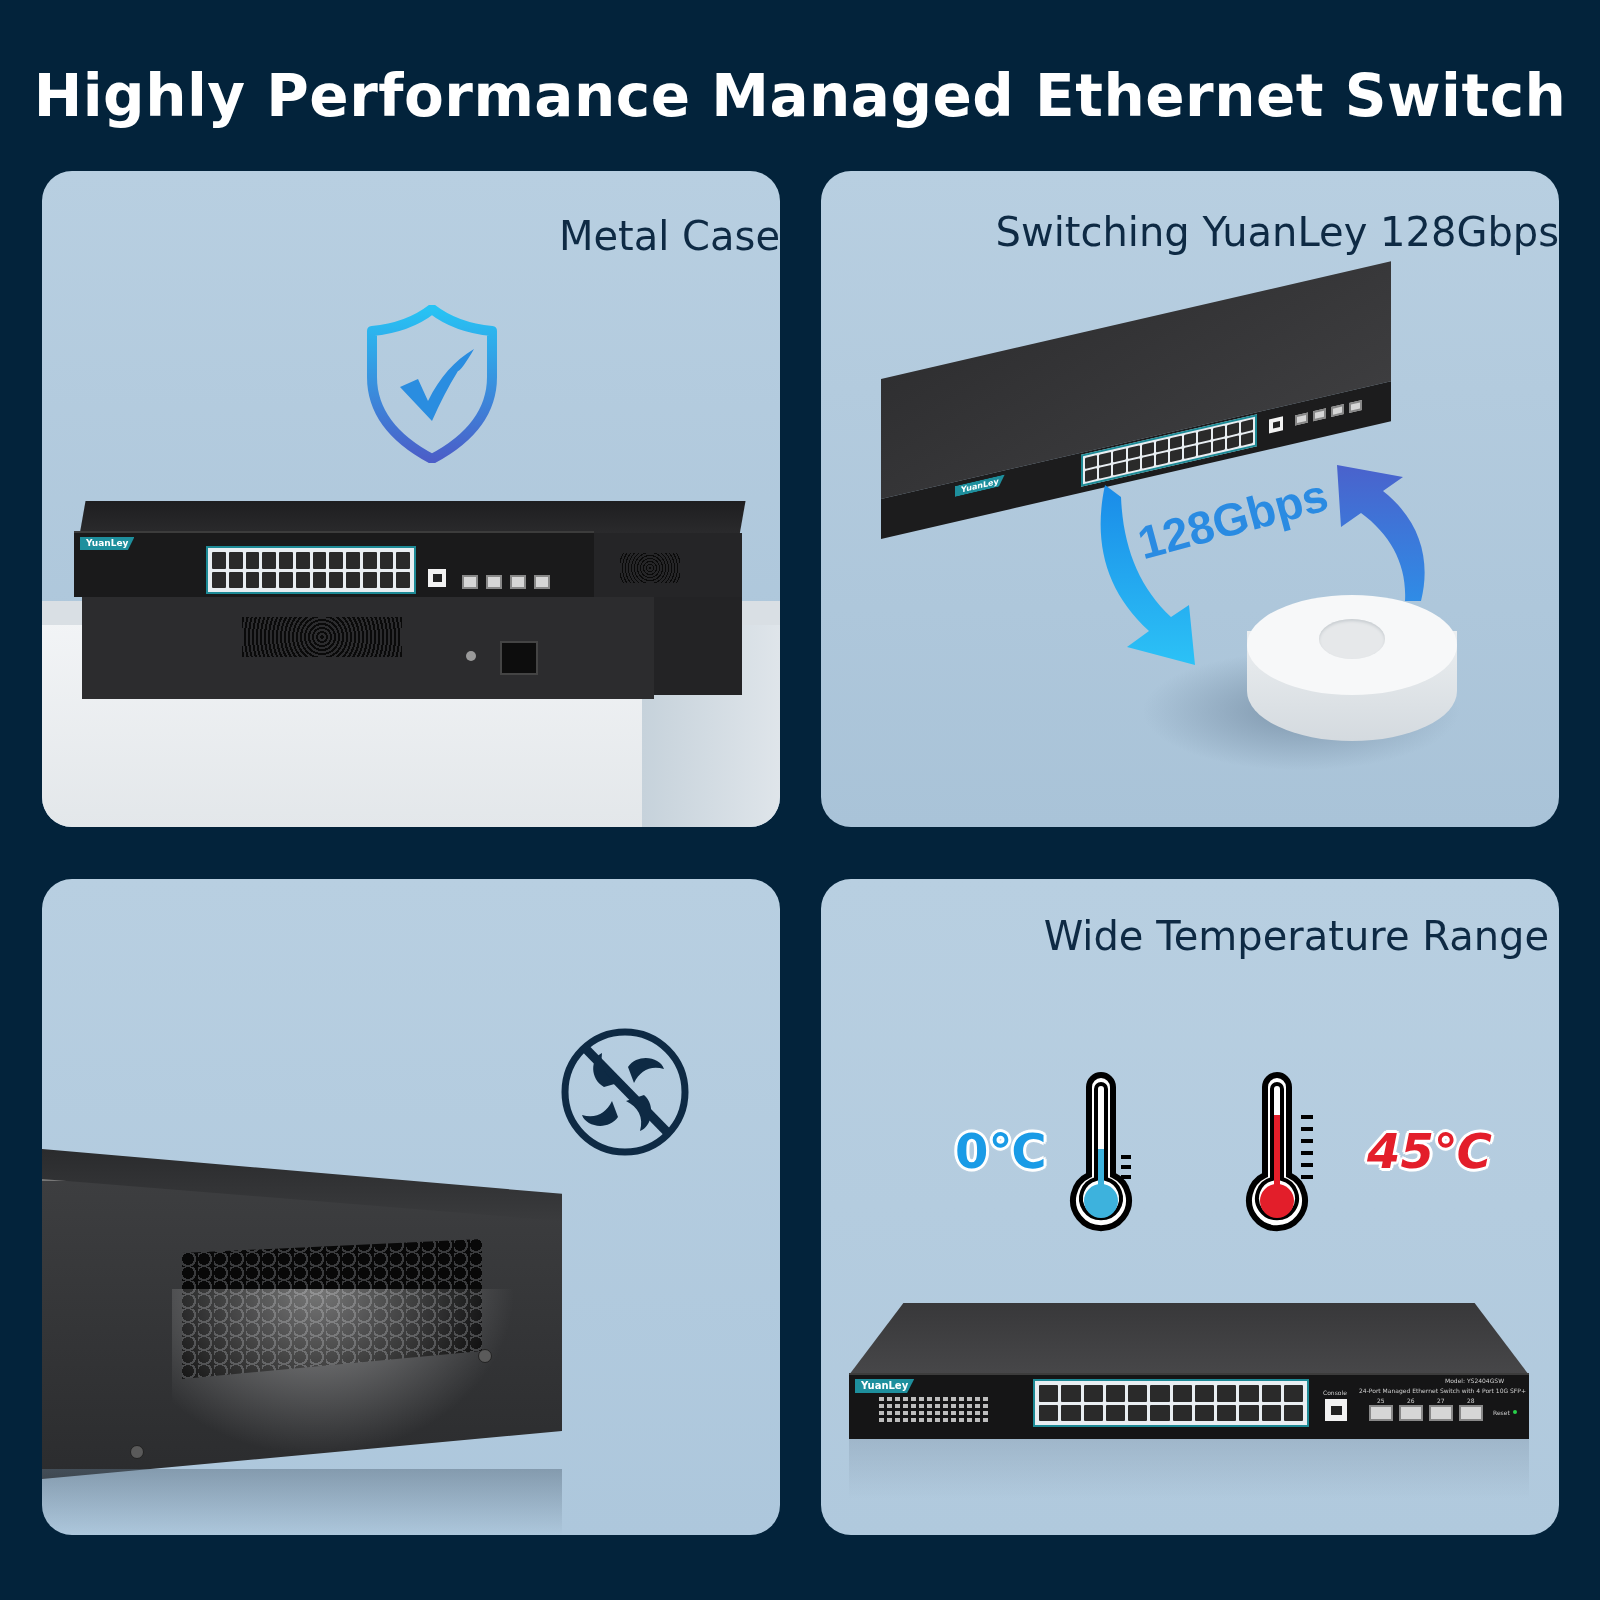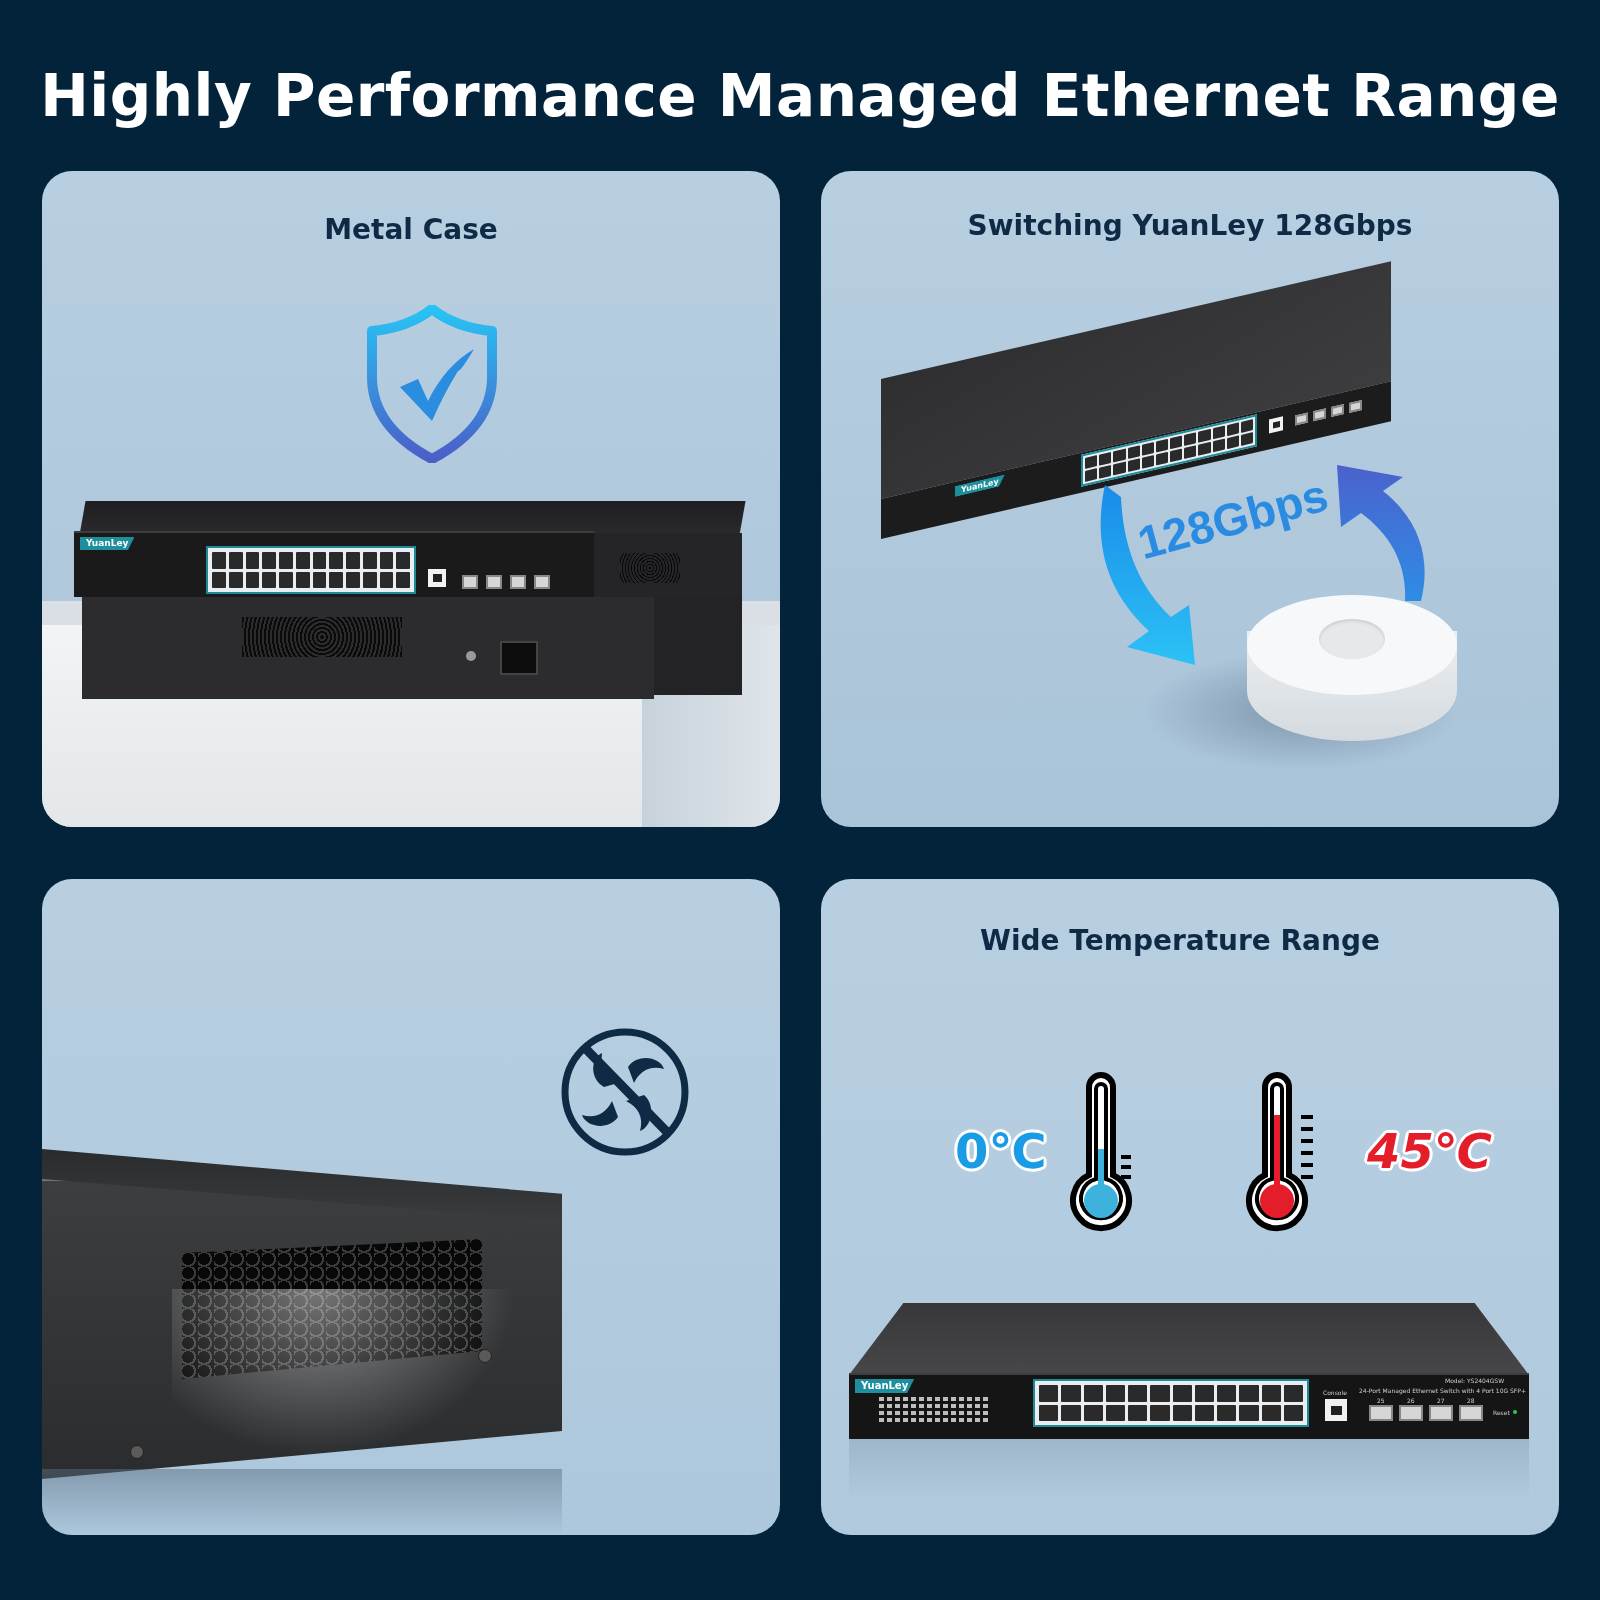--- a/index.html
+++ b/index.html
@@ -18,22 +18,22 @@
   .panel {
     position: absolute; width: 738px; height: 656px;
     border-radius: 30px; overflow: hidden;
     background: #b5cde0;
   }
   .p1 { left: 42px; top: 171px; background: linear-gradient(180deg, #b8cfe1 0%, #aac4d9 100%); }
   .p2 { left: 821px; top: 171px; background: linear-gradient(180deg, #b8cfe1 0%, #a9c3d8 100%); }
   .p3 { left: 42px; top: 879px; background: linear-gradient(180deg, #b8cfe1 0%, #adc7dc 100%); }
   .p4 { left: 821px; top: 879px; background: linear-gradient(180deg, #b8cfe1 0%, #b0c9dd 100%); }
   .panel-title {
-    position: absolute; left: 0; width: 100%; text-align: center;
-    color: #0e2a44; font-weight: bold; font-size: 28px;
+    position: absolute; left: 0; width: 100%; text-align: right;
+    color: #0e2a44; font-weight: normal; font-size: 40px;
     font-family: "DejaVu Sans", sans-serif;
   }
   .abs { position: absolute; }
 
   
   .sw-front { position:absolute; background:#1a1a1b; border-top:2px solid #3c3c3c; }
   .sw-top { position:absolute; background: linear-gradient(180deg,#2b2b2c,#3b3b3d); }
   .port-block { position:absolute; background:#e9eef2; border:2px solid #1d8a96; display:grid; gap:3px; padding:4px; }
   .port { background:#2a2a2a; border-radius:1px; }
   .brand-tag { position:absolute; background:#1e8f9d; color:#fff; font-weight:bold; font-family:"DejaVu Sans",sans-serif; padding:0 6px; clip-path: polygon(0 0,100% 0,88% 100%,0 100%); }
@@ -43,21 +43,21 @@
   .console { position:absolute; background:#f2f2f2; }
   .console::after { content:""; position:absolute; left:25%; top:30%; width:50%; height:45%; background:#222; }
   .micro-text { position:absolute; color:#cfcfcf; font-size:6px; font-family:"DejaVu Sans",sans-serif; white-space:nowrap; }
 
   .temp-label { position:absolute; font-weight:bold; font-size:48px; font-family:"DejaVu Sans",sans-serif;
     -webkit-text-stroke: 0; text-shadow: 0 0 4px #fff, 2px 2px 0 #fff, -2px -2px 0 #fff, 2px -2px 0 #fff, -2px 2px 0 #fff, 3px 0 0 #fff, -3px 0 0 #fff, 0 3px 0 #fff, 0 -3px 0 #fff; }
 </style>
 </head>
 <body>
 
-<div class="main-title">Highly Performance Managed Ethernet Range</div>
+<div class="main-title">Highly Performance Managed Ethernet Switch</div>
 
 <div class="panel p1">
   <div class="panel-title" style="top:42px;">Metal Case</div>
 
   <svg class="abs" style="left:324px; top:134px;" width="132" height="158" viewBox="0 0 132 158">
     <defs>
       <linearGradient id="shg" x1="0" y1="0" x2="0" y2="1">
         <stop offset="0" stop-color="#27c3f4"></stop>
         <stop offset="1" stop-color="#4b5ec8"></stop>
       </linearGradient>
@@ -194,21 +194,21 @@
   <div class="abs" style="left:0; top:270px; width:520px; height:80px; background:linear-gradient(180deg,#2a2b2d,#3c3d3f); clip-path: polygon(0 0,100% 56%,100% 100%,0 100%);"></div>
   <div class="abs" style="left:0; top:300px; width:520px; height:300px; background:linear-gradient(180deg,#3d3e40,#2b2c2e); clip-path: polygon(0 0,100% 14%,100% 84%,0 100%); border-top:2px solid #777;"></div>
   <div class="abs" style="left:140px; top:360px; width:300px; height:140px; background:repeating-radial-gradient(circle at 6px 6px,#050505 0 6px,#3a3b3d 6px 8px); background-size:16px 14px; clip-path: polygon(0 10%,100% 0,100% 80%,0 100%); opacity:0.95;"></div>
   <div class="abs" style="left:130px; top:410px; width:360px; height:180px; background:radial-gradient(ellipse at 40% 0%,rgba(255,255,255,0.45),rgba(255,255,255,0) 65%);"></div>
   <div class="abs" style="left:88px; top:566px; width:14px; height:14px; border-radius:50%; background:#5a5a5a; border:1px solid #222;"></div>
   <div class="abs" style="left:436px; top:470px; width:14px; height:14px; border-radius:50%; background:#5a5a5a; border:1px solid #222;"></div>
   <div class="abs" style="left:0; top:590px; width:520px; height:66px; background:linear-gradient(180deg,rgba(90,110,128,0.5),rgba(170,195,215,0));"></div>
 </div>
 
 <div class="panel p4">
-  <div class="panel-title" style="top:34px; left:-10px;margin-top:11px;">Wide Temperature Range</div>
+  <div class="panel-title" style="top:34px; left:-10px;">Wide Temperature Range</div>
 
   <div class="temp-label" style="left:134px; top:244px; color:#1a9be6;">0℃</div>
   <svg class="abs" style="left:248px; top:188px;" width="80" height="172" viewBox="0 0 80 172">
     <path d="M20 20 A12 12 0 0 1 44 20 L44 108 A28 28 0 1 1 20 108 Z" fill="#fff" stroke="#000" stroke-width="6"></path>
     <path d="M27 22 A5 5 0 0 1 37 22 L37 112 A20 20 0 1 1 27 112 Z" fill="#fff" stroke="#000" stroke-width="4"></path>
     <rect x="29" y="82" width="6" height="40" fill="#3db2dd"></rect>
     <circle cx="32" cy="134" r="17" fill="#3db2dd"></circle>
     <rect x="52" y="88" width="10" height="4" fill="#000"></rect>
     <rect x="52" y="98" width="10" height="4" fill="#000"></rect>
     <rect x="52" y="108" width="10" height="4" fill="#000"></rect>

